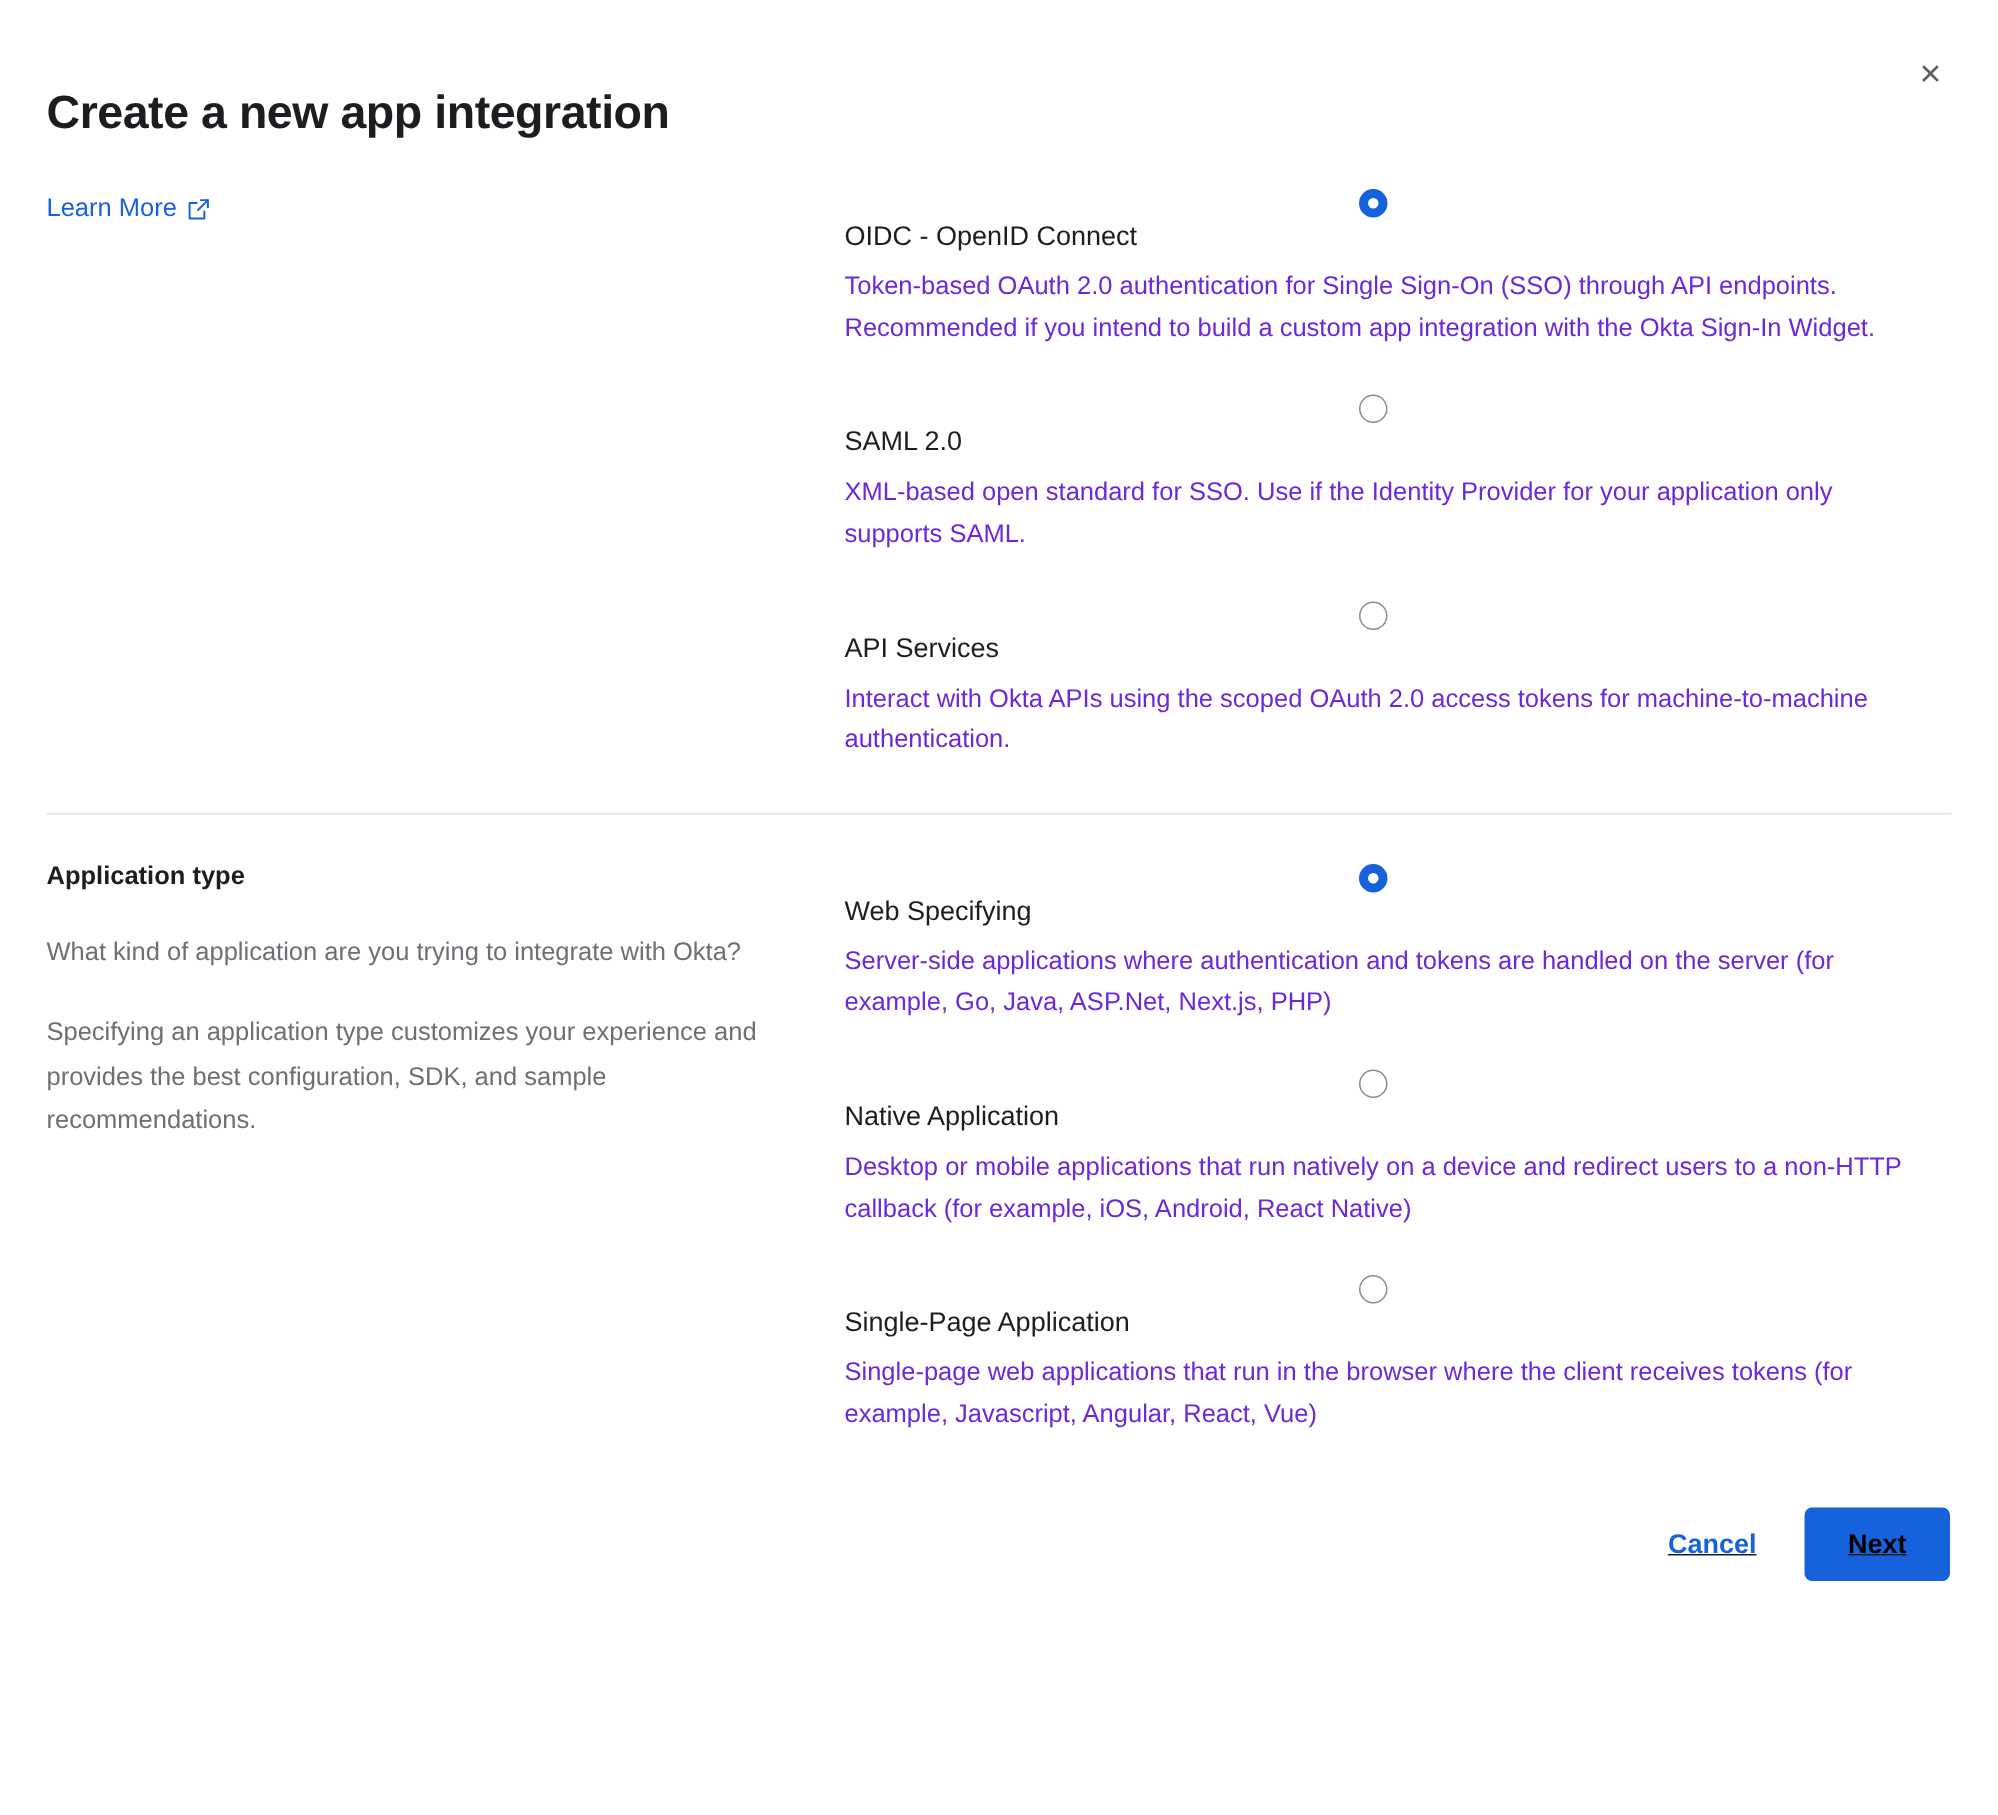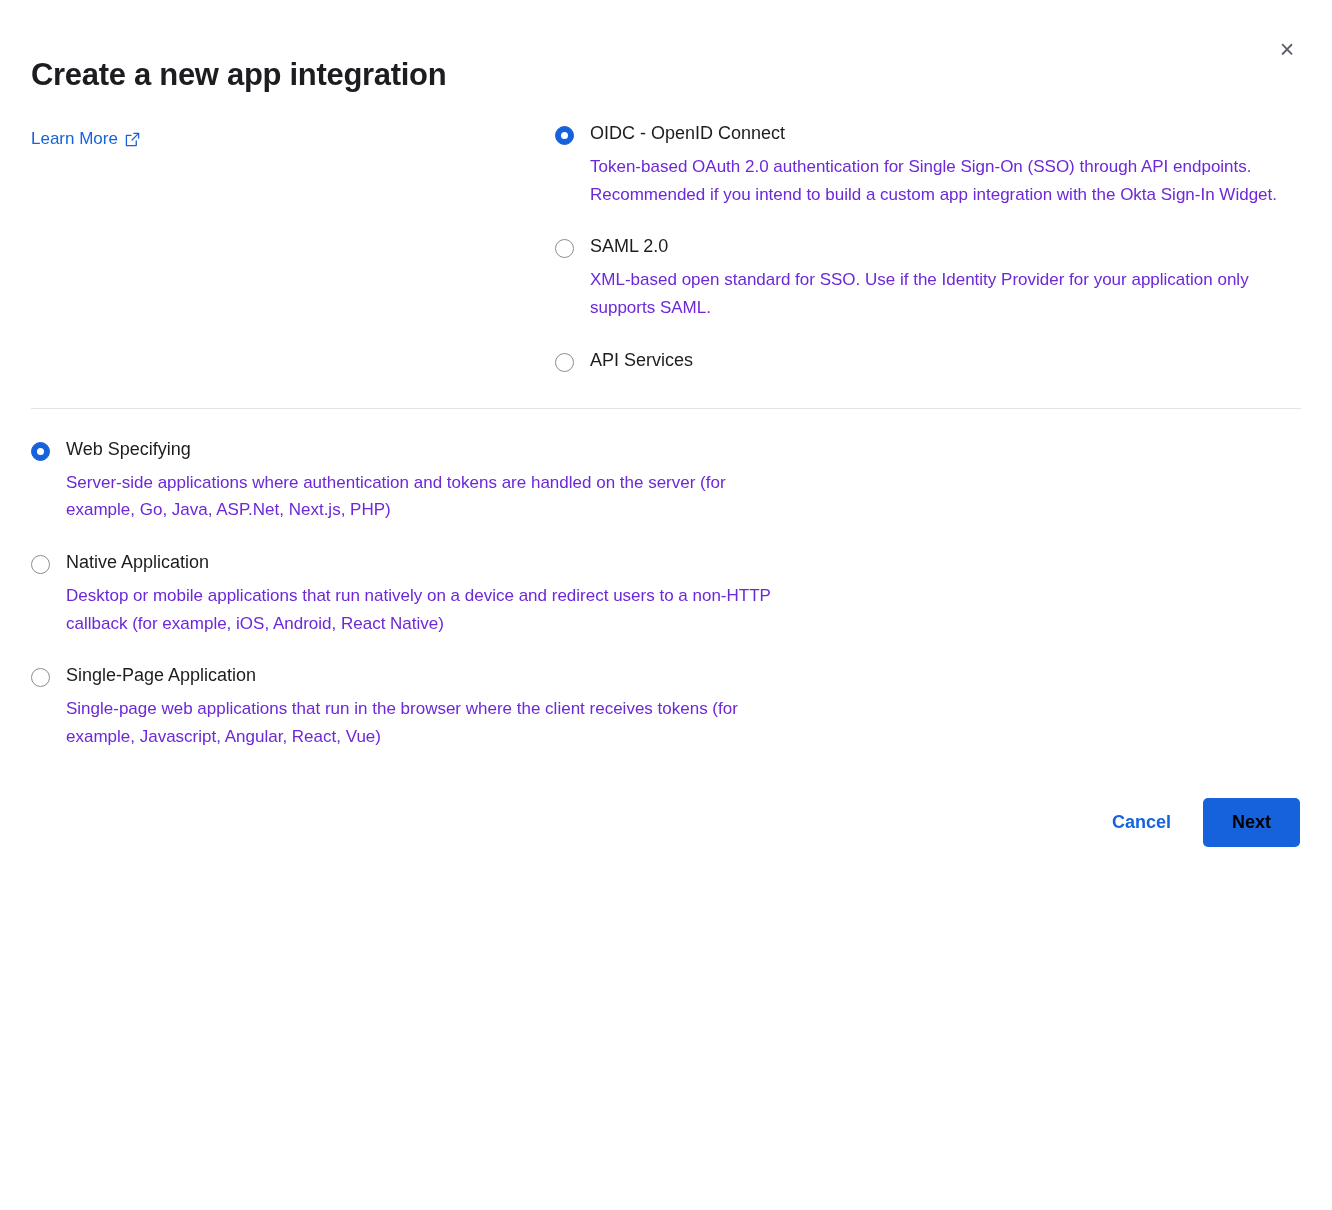--- a/index.html
+++ b/index.html
@@ -82,22 +82,23 @@
   }
   .learn-more svg { display: block; }
   .left-desc {
     font-size: 17px;
     color: #6e6e78;
     line-height: 1.72;
     margin: 24px 0 0 0;
   }
   .radio-row {
     display: flex;
-    align-items: flex-start;
+    align-items: center;
     margin-bottom: 26px;
+    flex-direction: column;
   }
   .radio-row:last-child { margin-bottom: 0; }
   .radio {
     flex: 0 0 auto;
     width: 19px;
     height: 19px;
     border-radius: 50%;
     border: 1.6px solid #8c8c96;
     background: #fff;
     margin-top: 5px;
@@ -141,20 +142,21 @@
     border-top: 1px solid #e3e3e8;
     margin: 35px 0 0 0;
   }
   .footer {
     display: flex;
     justify-content: flex-end;
     align-items: center;
     gap: 26px;
     padding-top: 48px;
     padding-right: 1px;
+    text-decoration: underline;
   }
   .btn-cancel {
     background: transparent;
     border: none;
     color: #1662dd;
     font-size: 18px;
     font-weight: bold;
     cursor: pointer;
     font-family: "Liberation Sans", sans-serif;
     padding: 10px 6px;
@@ -209,29 +211,35 @@
           <div class="radio-title">SAML 2.0</div>
           <div class="radio-desc">XML-based open standard for SSO. Use if the Identity Provider for your application only supports SAML.</div>
         </span>
       </div>
 
 
       <div class="radio-row">
         <span class="radio"></span>
         <span class="radio-text">
           <div class="radio-title">API Services</div>
+          <div class="radio-desc">Interact with Okta APIs using the scoped OAuth 2.0 access tokens for machine-to-machine authentication.</div>
         </span>
       </div>
 
     </div>
   </div>
 
   <hr class="divider">
 
   <div class="section">
+    <div class="section-left">
+      <div class="section-label">Application type</div>
+      <p class="left-desc">What kind of application are you trying to integrate with Okta?</p>
+      <p class="left-desc">Specifying an application type customizes your experience and provides the best configuration, SDK, and sample recommendations.</p>
+    </div>
     <div class="section-right">
 
       <div class="radio-row">
         <span class="radio checked"></span>
         <span class="radio-text">
           <div class="radio-title">Web Specifying</div>
           <div class="radio-desc">Server-side applications where authentication and tokens are handled on the server (for example, Go, Java, ASP.Net, Next.js, PHP)</div>
         </span>
       </div>
 

